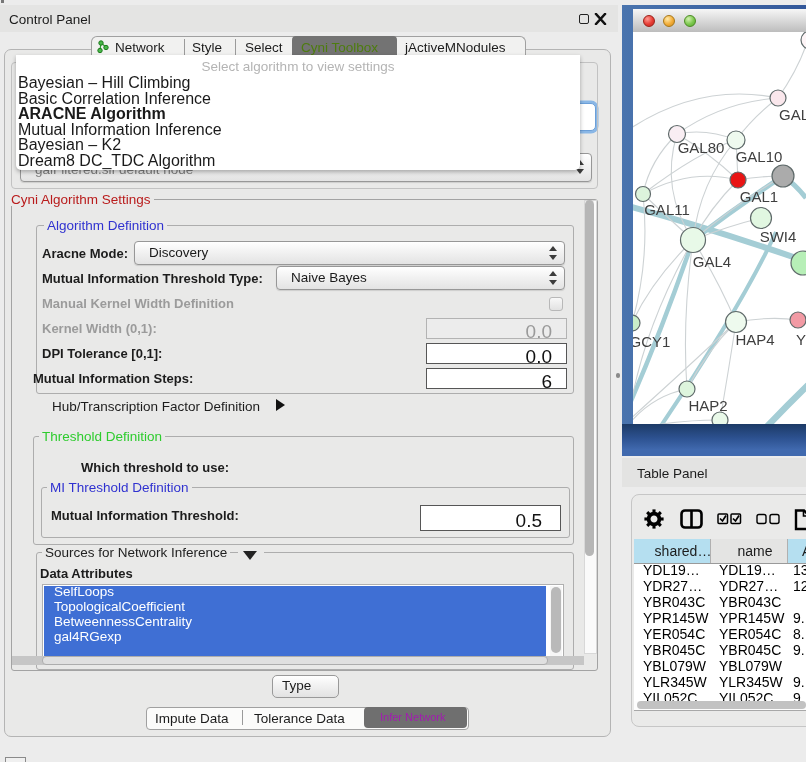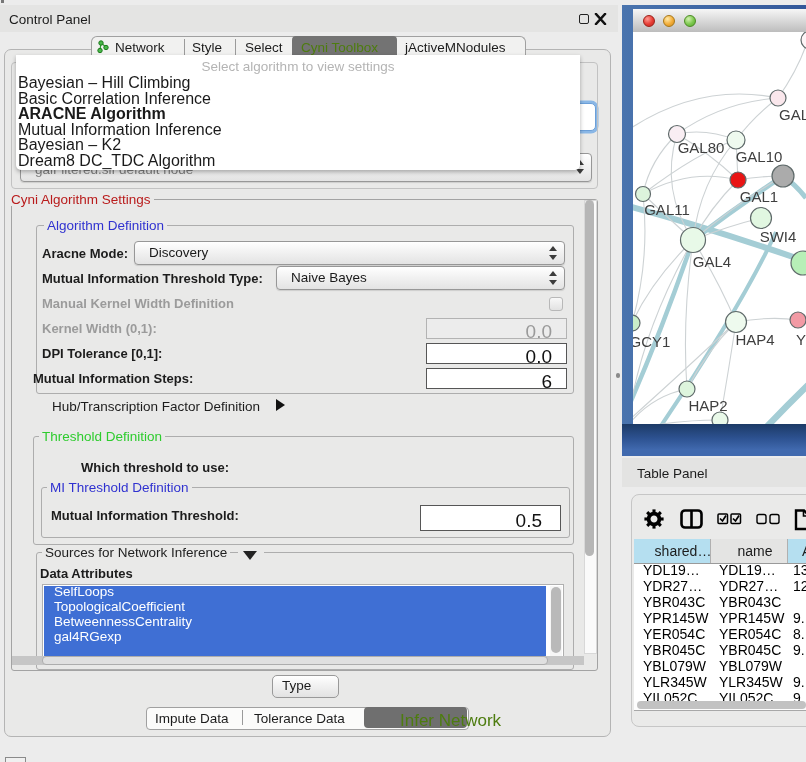--- a/index.html
+++ b/index.html
@@ -118,21 +118,21 @@
 <div class="abs" style="left:42px;top:656px;width:506px;height:9px;background:#e0e0e0;border:1px solid #adadad;border-radius:4px;box-sizing:border-box;"></div>
 
 <div class="abs" style="left:272px;top:675px;width:65px;height:21px;border:1px solid #999;border-radius:5px;background:linear-gradient(#ffffff,#f0f0f0 50%,#e2e2e2);"></div>
 <div class="abs p13" style="left:282px;top:678px;font-size:13.5px;">Type</div>
 
 <div class="abs" style="left:146px;top:707px;width:321px;height:21px;background:#fbfbfa;border:1px solid #a0a0a0;border-radius:4px;"></div>
 <div class="abs p13" style="left:155px;top:711px;font-size:13.5px;">Impute Data</div>
 <div class="abs" style="left:242px;top:710px;width:1px;height:15px;background:#9a9a9a;"></div>
 <div class="abs p13" style="left:254px;top:711px;font-size:13.5px;">Tolerance Data</div>
 <div class="abs" style="left:364px;top:707px;width:103px;height:21px;background:#6f6f6f;border-radius:4px;"></div>
-<div class="abs p13" style="left:400px;top:711px;font-size:17px;color:#4d7c0f;">Infer Network</div>
+<div class="abs p13" style="left:380px;top:711px;font-size:11px;color:#a21caf;">Infer Network</div>
 
 <div class="abs" style="left:5px;top:757px;width:19px;height:12px;border:1.6px solid #8a8a8a;background:#f0f0f0;"></div>
 
 <div class="abs" style="left:16px;top:55px;width:564px;height:115px;background:#fff;border-radius:0 0 5px 5px;box-shadow:0 2px 4px rgba(0,0,0,0.3);z-index:50;"></div>
 <div class="abs" style="left:16px;top:59px;width:564px;text-align:center;font-size:13.5px;color:#b4b4b4;z-index:51;white-space:nowrap;">Select algorithm to view settings</div>
 <div class="abs" style="left:18px;top:75px;font-size:16px;color:#1a1a1a;line-height:15.6px;z-index:51;white-space:nowrap;">Bayesian – Hill Climbing<br>Basic Correlation Inference<br><b>ARACNE Algorithm</b><br>Mutual Information Inference<br>Bayesian – K2<br>Dream8 DC_TDC Algorithm</div>
 
 <div class="abs" style="left:622px;top:5px;width:184px;height:451px;background:linear-gradient(90deg,#4a74ae,#33589a);"></div>
 <div class="abs" style="left:622px;top:424px;width:184px;height:32px;background:linear-gradient(#1c3a66,#2d5291 45%,#4069ae 80%);"></div>
 <div class="abs" style="left:633px;top:9px;width:173px;height:23px;background:linear-gradient(#f6f6f6,#bdbdbd);border-bottom:1px solid #828282;"></div>

